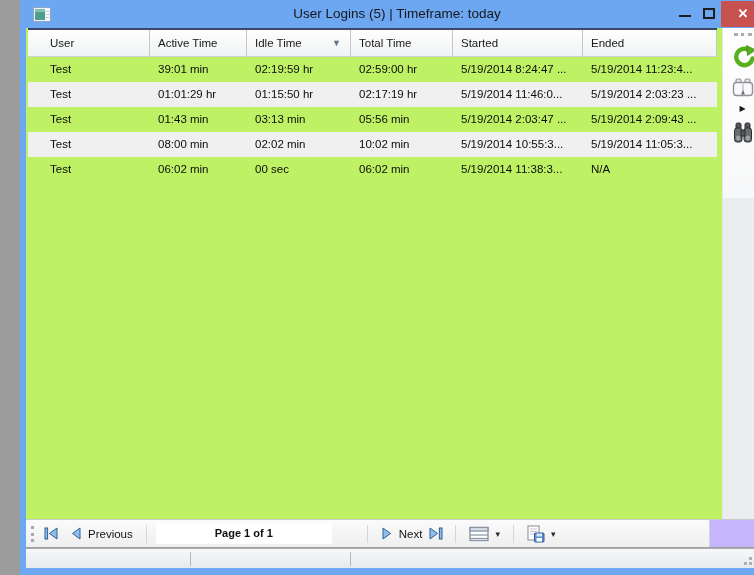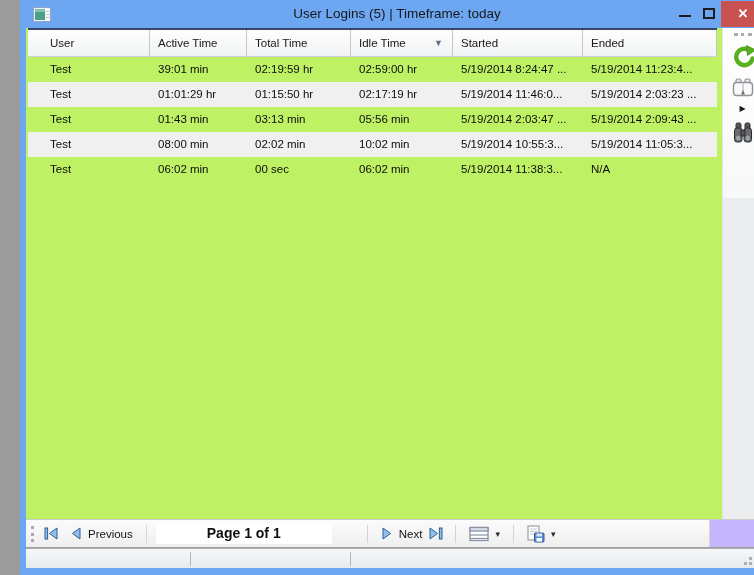--- a/index.html
+++ b/index.html
@@ -53,21 +53,21 @@
   .pagination { position:absolute; left:6px; top:519px; width:737px; height:29px; background:#c4b5fd;
                 border-top:1px solid #CBCBCB; border-bottom:1px solid #9FA0A2; }
   .pag-toolbar { position:absolute; left:0; top:0; width:684px; height:27px;
                  background:linear-gradient(#FBFBFB,#EFEFEF); border-right:1px solid #D5D6D8;
                  display:flex; align-items:center; }
   .vgrip { width:3px; height:16px; border-left:3px dotted #A6A9AD; margin-left:5px; cursor:grab; }
   .nav-btn { width:20px; height:20px; display:flex; align-items:center; justify-content:center; cursor:pointer; }
   .nav-label { font-size:11.5px; color:#141414; margin:0 4px 0 2px; cursor:pointer; }
   .tsep { width:1px; height:18px; background:#D4D5D7; margin:0 9px; }
   .page-box { width:176px; height:21px; background:#ffffff; text-align:center;
-              font-size:14px; font-weight:bold; color:#101010; line-height:21px; }
+              font-size:11px; font-weight:bold; color:#101010; line-height:21px; }
   .dd-btn { display:flex; align-items:center; cursor:pointer; padding:2px 4px; }
   .dd-caret { font-size:9px; color:#2a2a2a; margin-left:6px; } .ml35 { margin-left:35px; }
 
   
   .statusbar { position:absolute; left:6px; top:548px; width:737px; height:20px;
                background:linear-gradient(#F7F8F9,#E7E9EB); border-top:1px solid #ABACAE; }
   .st-sep { position:absolute; top:3px; width:1px; height:14px; background:#B5B6B8; }
   .st-sep.s1 { left:164px; } .st-sep.s2 { left:324px; }
   .resize-grip { position:absolute; right:6px; bottom:3px; width:14px; height:13px; cursor:nwse-resize; }
   .resize-grip i { position:absolute; width:3px; height:3px; background:#ADAEB0; }
@@ -99,22 +99,22 @@
 
   <div class="frame-left"></div>
   <div class="frame-right"></div>
   <div class="frame-bottom"></div>
 
   <div class="main">
     <div class="grid">
       <div class="grid-header">
         <div class="hcell first"><span>User</span></div>
         <div class="hcell"><span>Active Time</span></div>
+        <div class="hcell"><span>Idle Time</span><span class="sortcaret">▼</span></div>
         <div class="hcell"><span>Total Time</span></div>
-        <div class="hcell"><span>Idle Time</span><span class="sortcaret">▼</span></div>
         <div class="hcell"><span>Started</span></div>
         <div class="hcell"><span>Ended</span></div>
       </div>
 
       <div class="trow">
         <div class="tcell first">Test</div>
         <div class="tcell">39:01 min</div>
         <div class="tcell">02:19:59 hr</div>
         <div class="tcell">02:59:00 hr</div>
         <div class="tcell">5/19/2014 8:24:47 ...</div>

